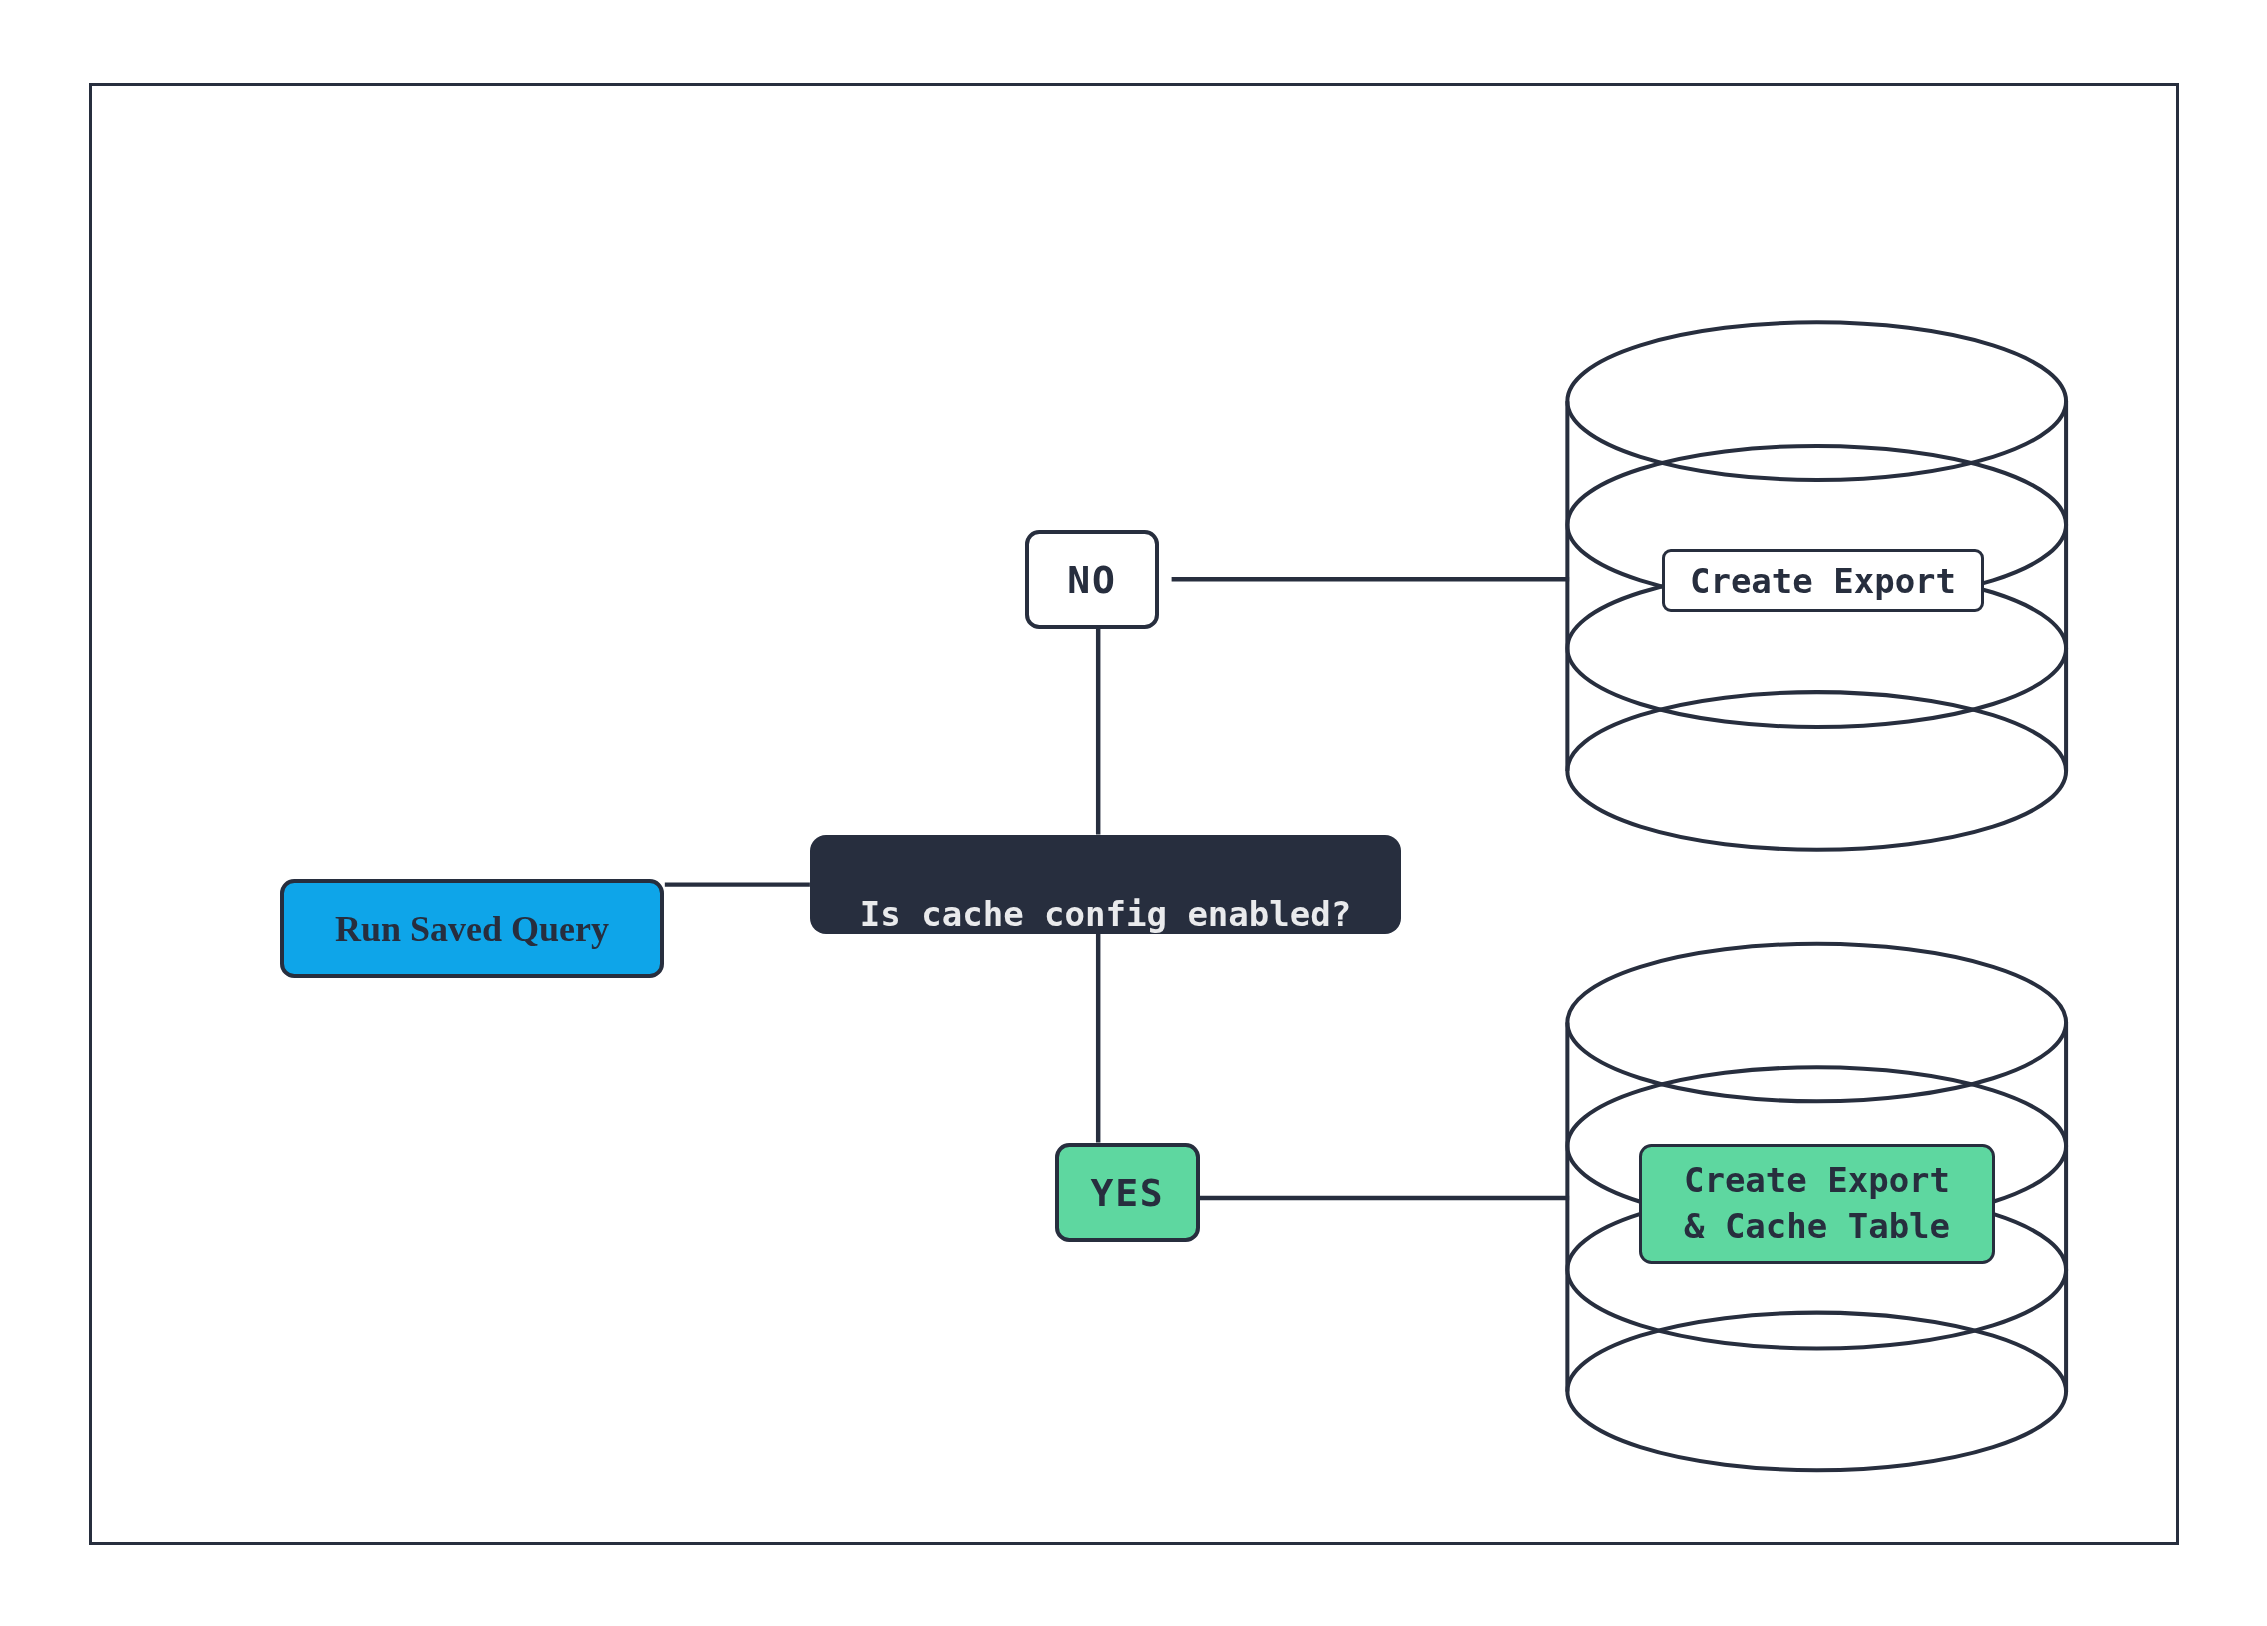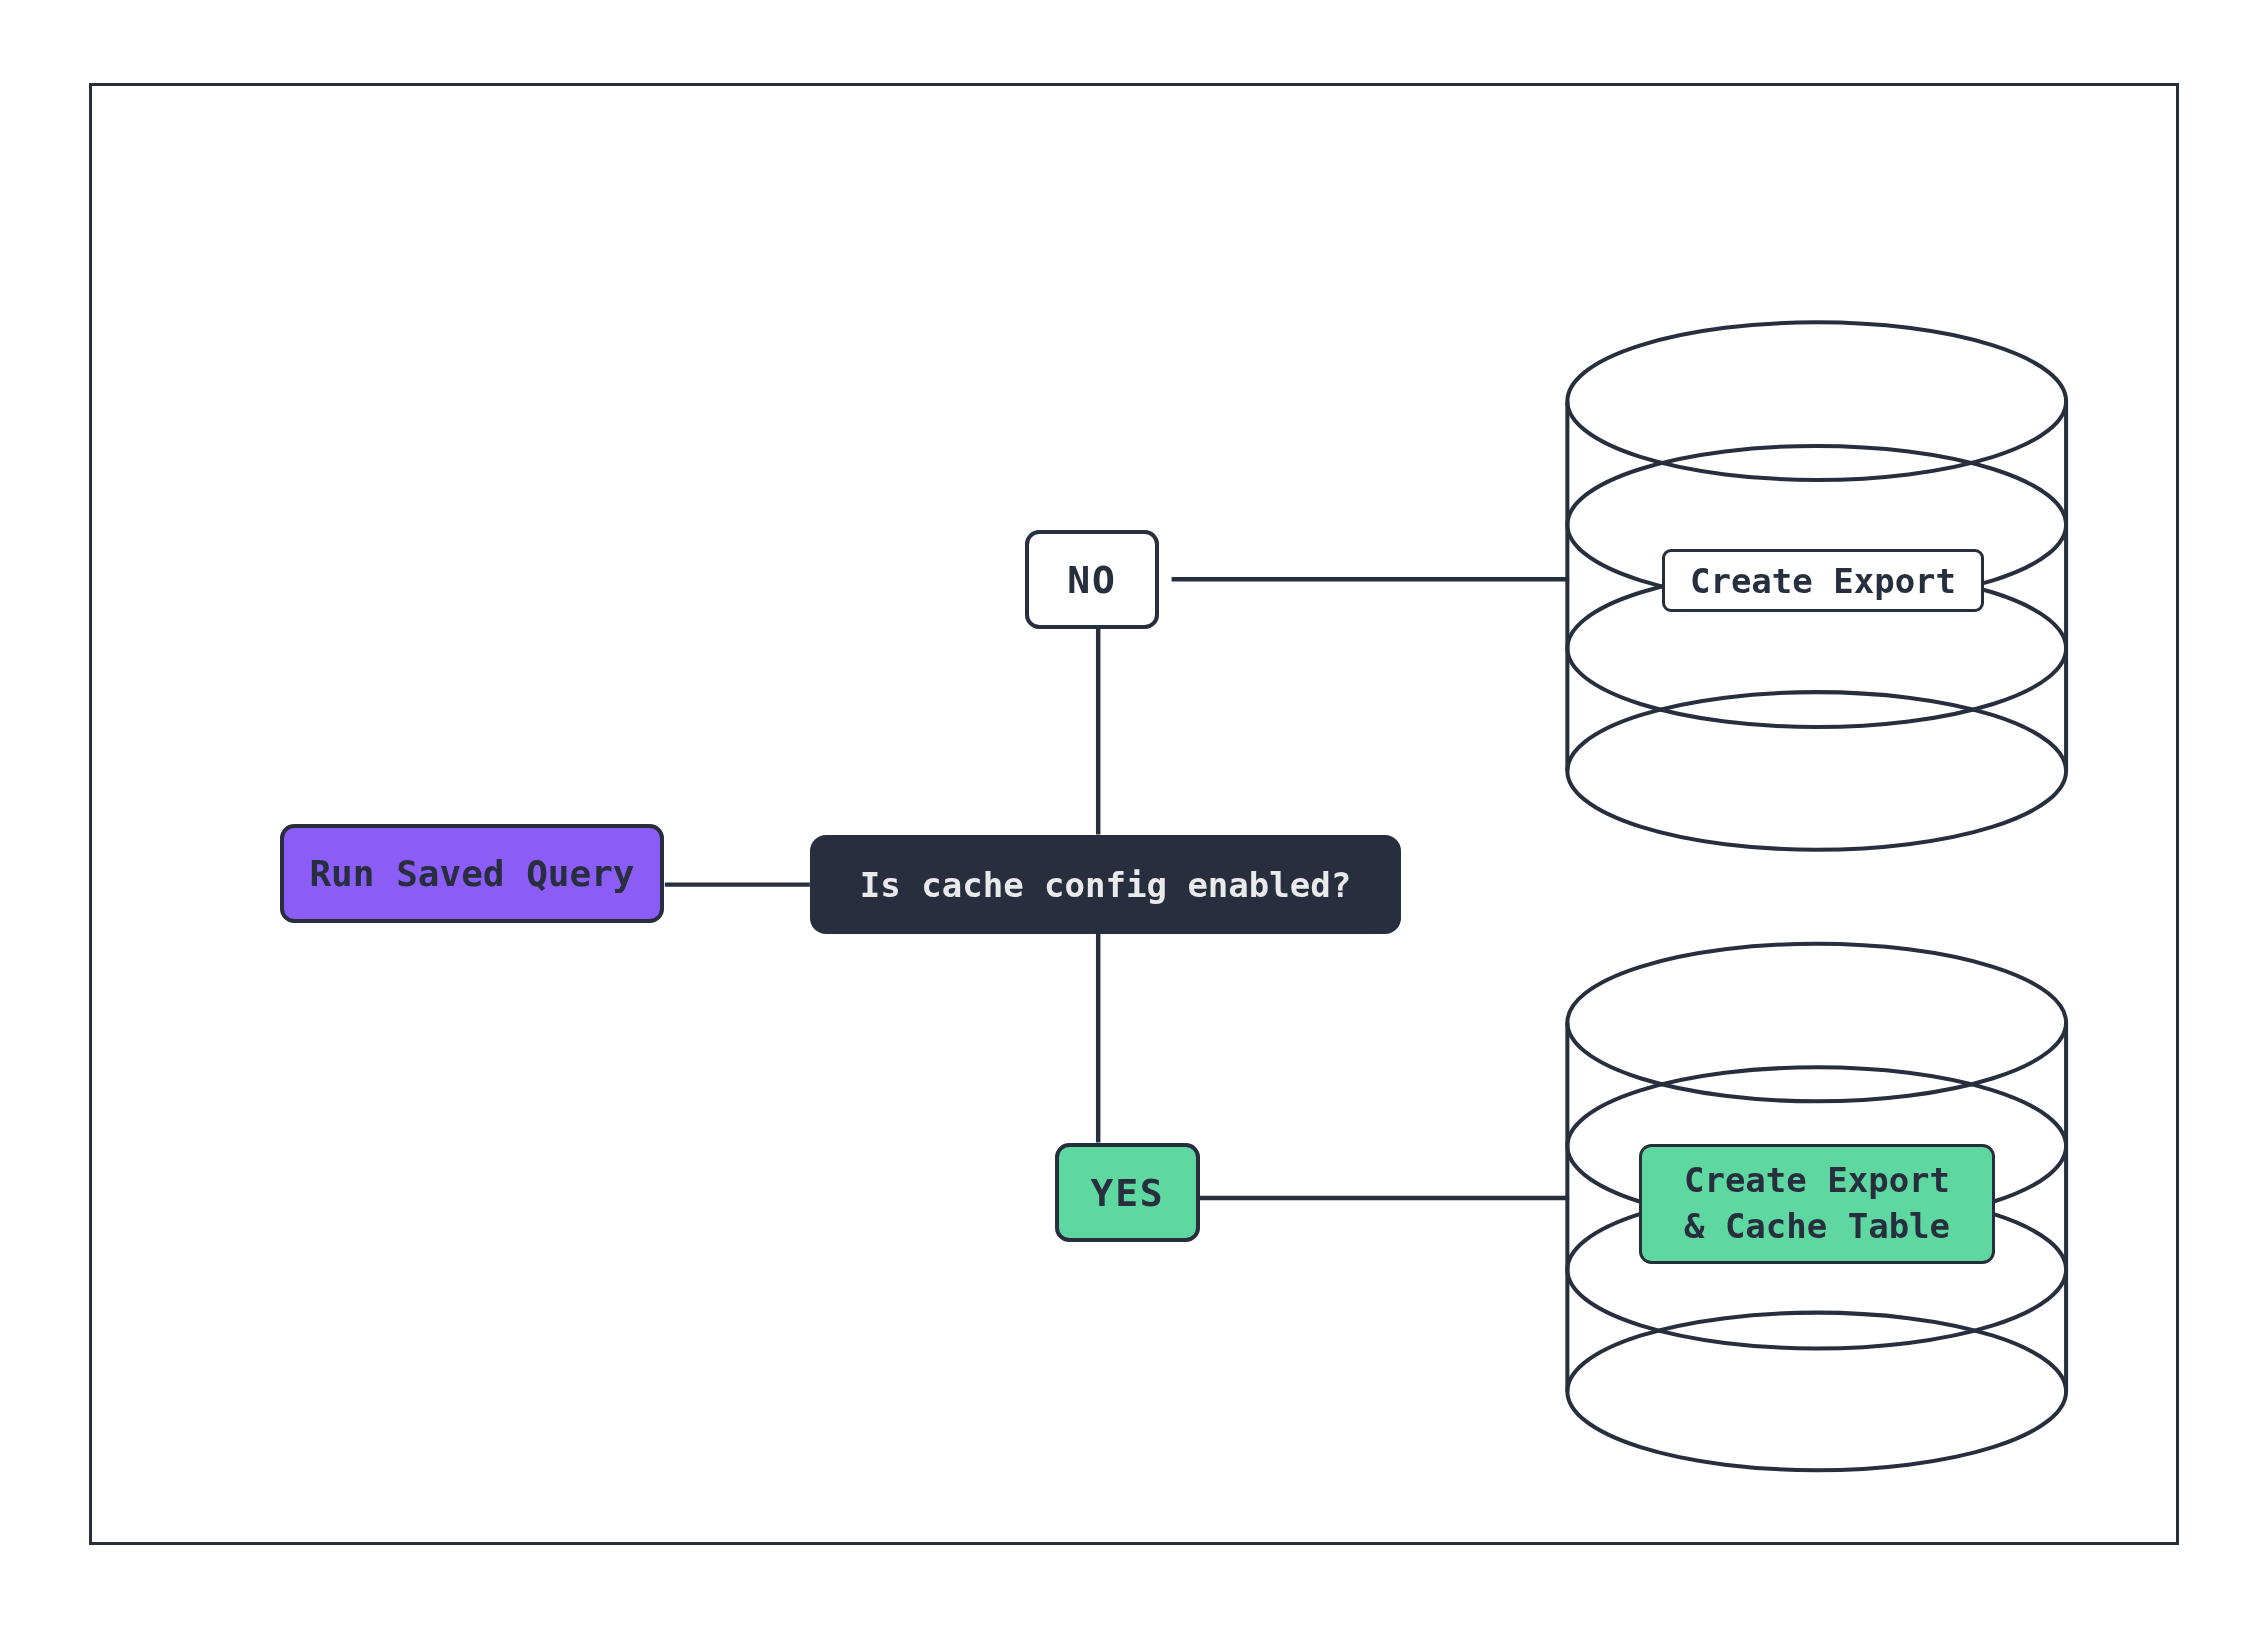--- a/index.html
+++ b/index.html
@@ -59,32 +59,34 @@
     box-sizing: border-box;
     display: flex;
     align-items: center;
     justify-content: center;
     z-index: 2;
     color: #272e3e;
     font-weight: bold;
     white-space: nowrap;
   }
   .node.start {
-    left: 280px; top: 824px; width: 384px; height: 99px;
-    background: #8b5cf6;
+    left: 280px; top: 879px; width: 384px; height: 99px;
+    background: #0ea5e9;
     border: 4.5px solid #272e3e;
     border-radius: 14.3px;
     font-size: 36px;
+    font-family: Liberation Serif, serif;
   }
   .node.decision {
     left: 810px; top: 835px; width: 591px; height: 99px;
     background: #272e3e;
     border-radius: 16px;
     color: #e9eaec;
     font-size: 34px;
+    align-items: flex-end;
   }
   .node.no {
     left: 1025px; top: 530px; width: 134px; height: 99px;
     background: #ffffff;
     border: 4.5px solid #272e3e;
     border-radius: 14.3px;
     font-size: 38px;
     letter-spacing: 1.8px;
   }
   .node.yes {

